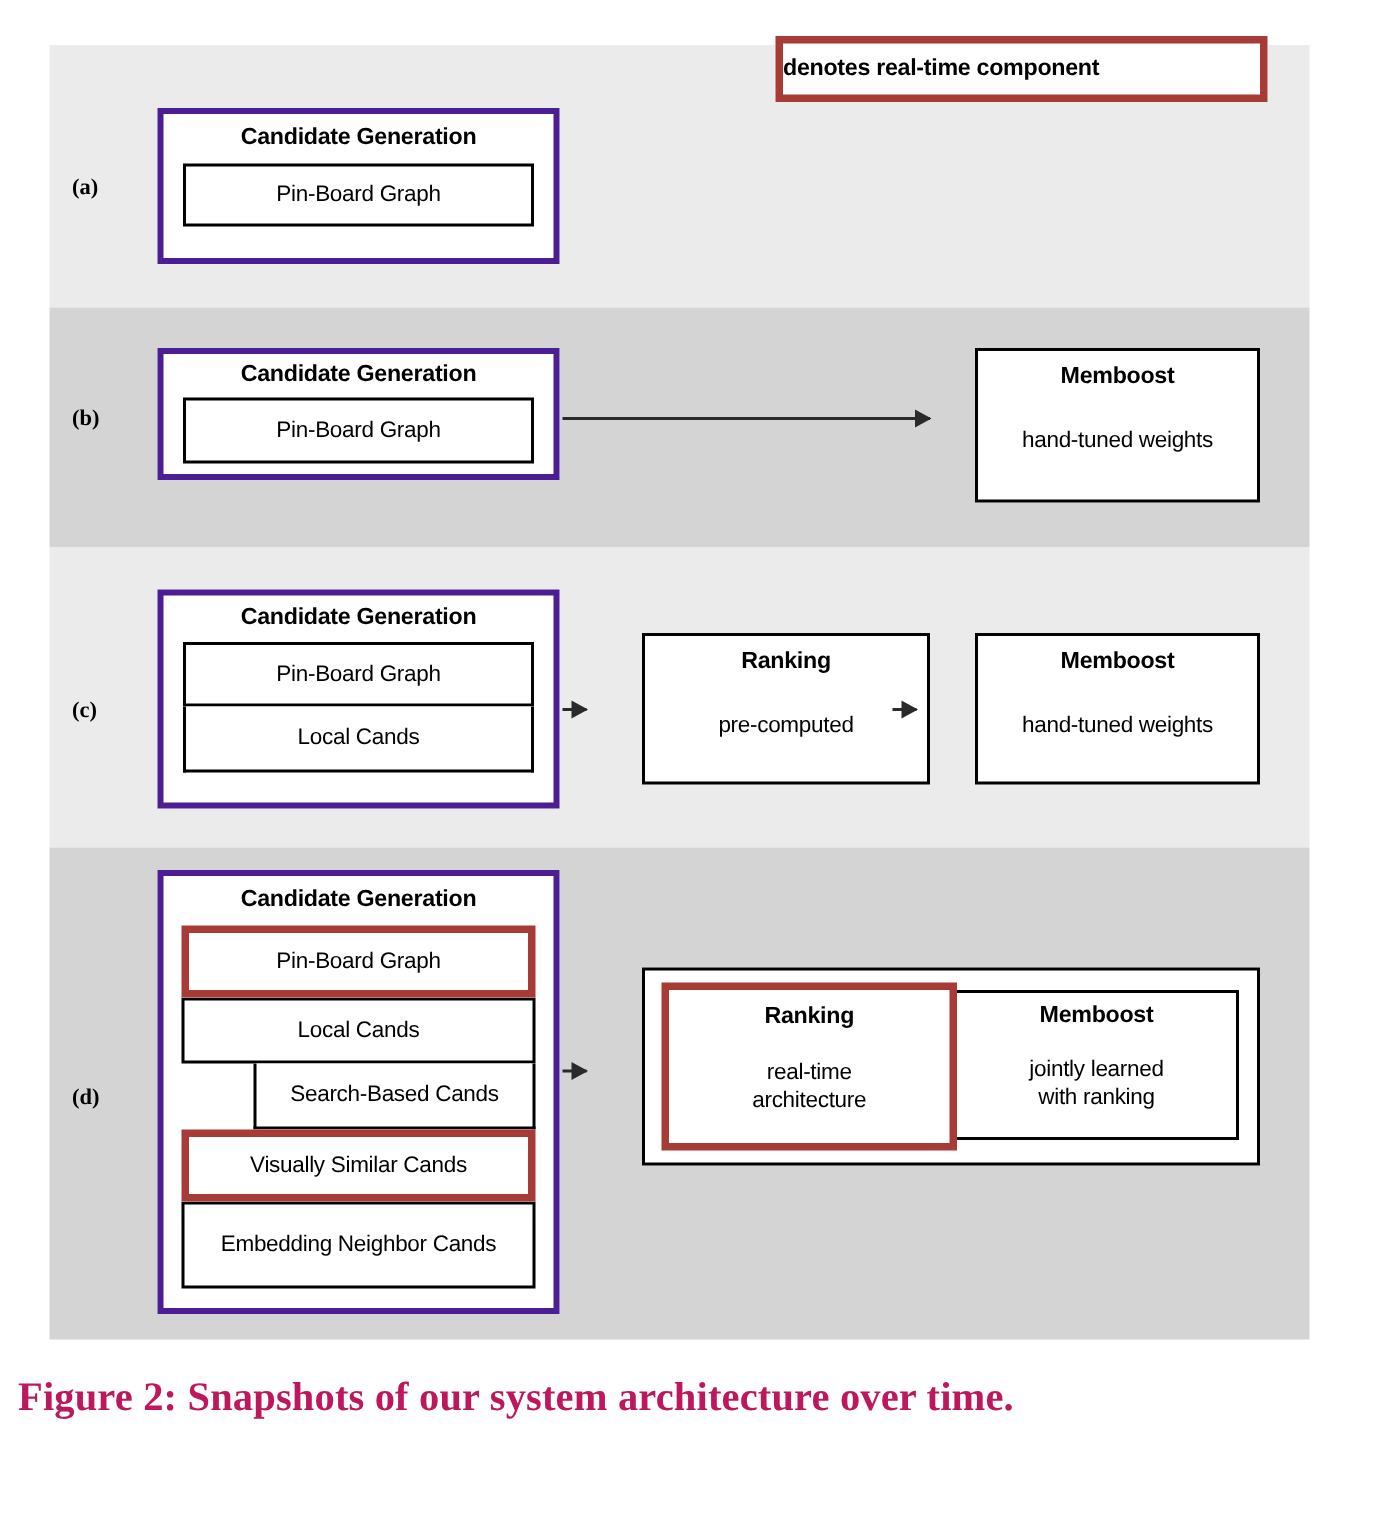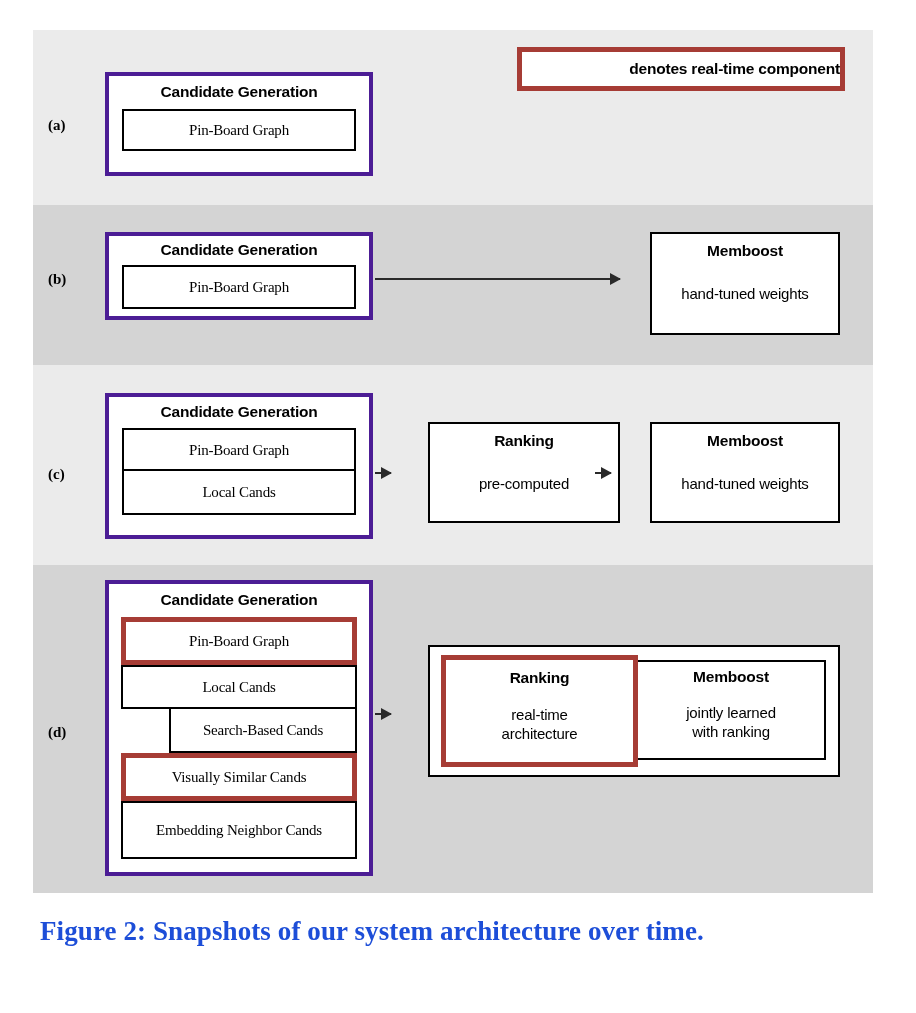--- a/index.html
+++ b/index.html
@@ -83,21 +83,20 @@
   .cg-title {
     font-size: 15.5px;
     font-weight: bold;
     color: #000;
     text-align: center;
     letter-spacing: -0.2px;
   }
   .cg-stack {
     position: relative;
     box-sizing: border-box;
-    font-family: Liberation Serif, serif;
   }
   .cg-item {
     box-sizing: border-box;
     background: #ffffff;
     border: 2px solid #000;
     display: flex;
     align-items: center;
     justify-content: center;
     text-align: center;
     font-size: 15px;
@@ -121,23 +120,22 @@
     position: absolute;
     left: 517px;
     top: 24px;
     width: 328px;
     height: 44px;
     background: #ffffff;
     border: 5px solid #a63c35;
     box-sizing: border-box;
     display: flex;
     align-items: center;
-    justify-content: flex-end;
+    justify-content: flex-start;
     z-index: 10;
-    margin-top: 23px;
   }
   #legend-box .legend-text {
     font-size: 15.5px;
     font-weight: bold;
     color: #000;
     letter-spacing: -0.2px;
   }
 
   
   .arrow {
@@ -152,28 +150,28 @@
     top: -5px;
     width: 0; height: 0;
     border-top: 6px solid transparent;
     border-bottom: 6px solid transparent;
     border-left: 11px solid #2a2a2a;
   }
 
   
   #caption {
     position: absolute;
-    left: 40px;
+    left: 12px;
     top: 912px;
     width: 868px;
     font-family: "Liberation Serif", serif;
     font-weight: bold;
     font-size: 27px;
     line-height: 39px;
-    color: #1d4ed8;
+    color: #be185d;
     letter-spacing: 0.1px;
   }
 </style>
 </head>
 <body>
 
 <div id="figure-root">
 
   <div class="band band-a"></div>
   <div class="band band-b"></div>

